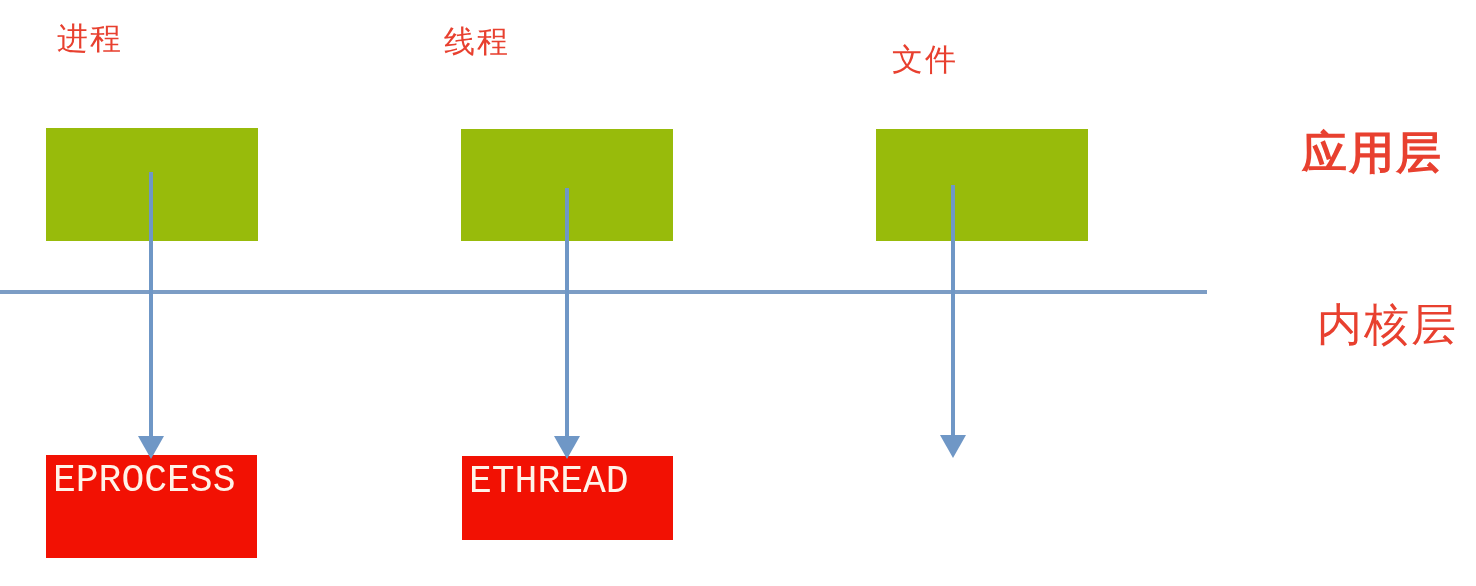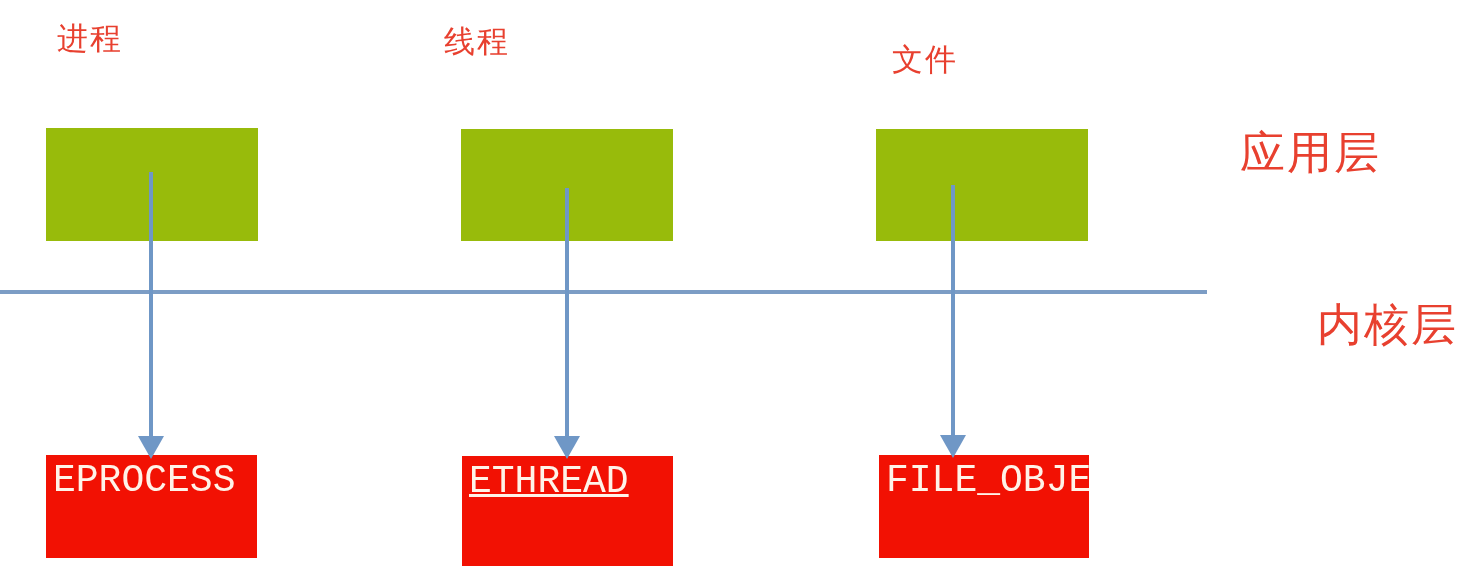--- a/index.html
+++ b/index.html
@@ -65,26 +65,25 @@
 <div class="canvas">
 
   <div class="top-label" style="left:57px; top:22px;">进程</div>
   <div class="top-label" style="left:444px; top:25px;">线程</div>
   <div class="top-label" style="left:884px; top:43px;margin-left:8px;">文件</div>
 
   <div class="green-box" style="left:46px; top:128px; height:113px;"></div>
   <div class="green-box" style="left:461px; top:129px;"></div>
   <div class="green-box" style="left:876px; top:129px;"></div>
 
-  <div class="layer-label" style="left:1240px; top:128px;">应用层</div>
+  <div class="layer-label" style="left:1302px; top:128px;font-weight:bold;">应用层</div>
   <div class="layer-label" style="left:1302px; top:300px;margin-left:15px;">内核层</div>
 
   <div class="red-box" style="left:46px; top:455px;">EPROCESS</div>
-  <div class="red-box" style="left:462px; top:456px; height:110px;text-decoration:underline;">ETHREAD</div>
-  <div class="red-box" style="left:879px; top:455px; width:210px;">FILE_OBJE</div>
+  <div class="red-box" style="left:462px; top:456px; height:84px;">ETHREAD</div>
 
   <svg class="arrow-layer" viewBox="0 0 1476 586">
 
     <line x1="0" y1="292" x2="1207" y2="292" style="stroke: var(--line-blue, #7c9dc5); stroke-width: 4;"></line>
 
     <g>
       <line x1="151" y1="172" x2="151" y2="438" style="stroke: var(--arrow-blue, #6f97c6); stroke-width: 4;"></line>
       <polygon points="138,436 164,436 151,459" style="fill: var(--arrow-blue, #6f97c6);"></polygon>
     </g>
 

